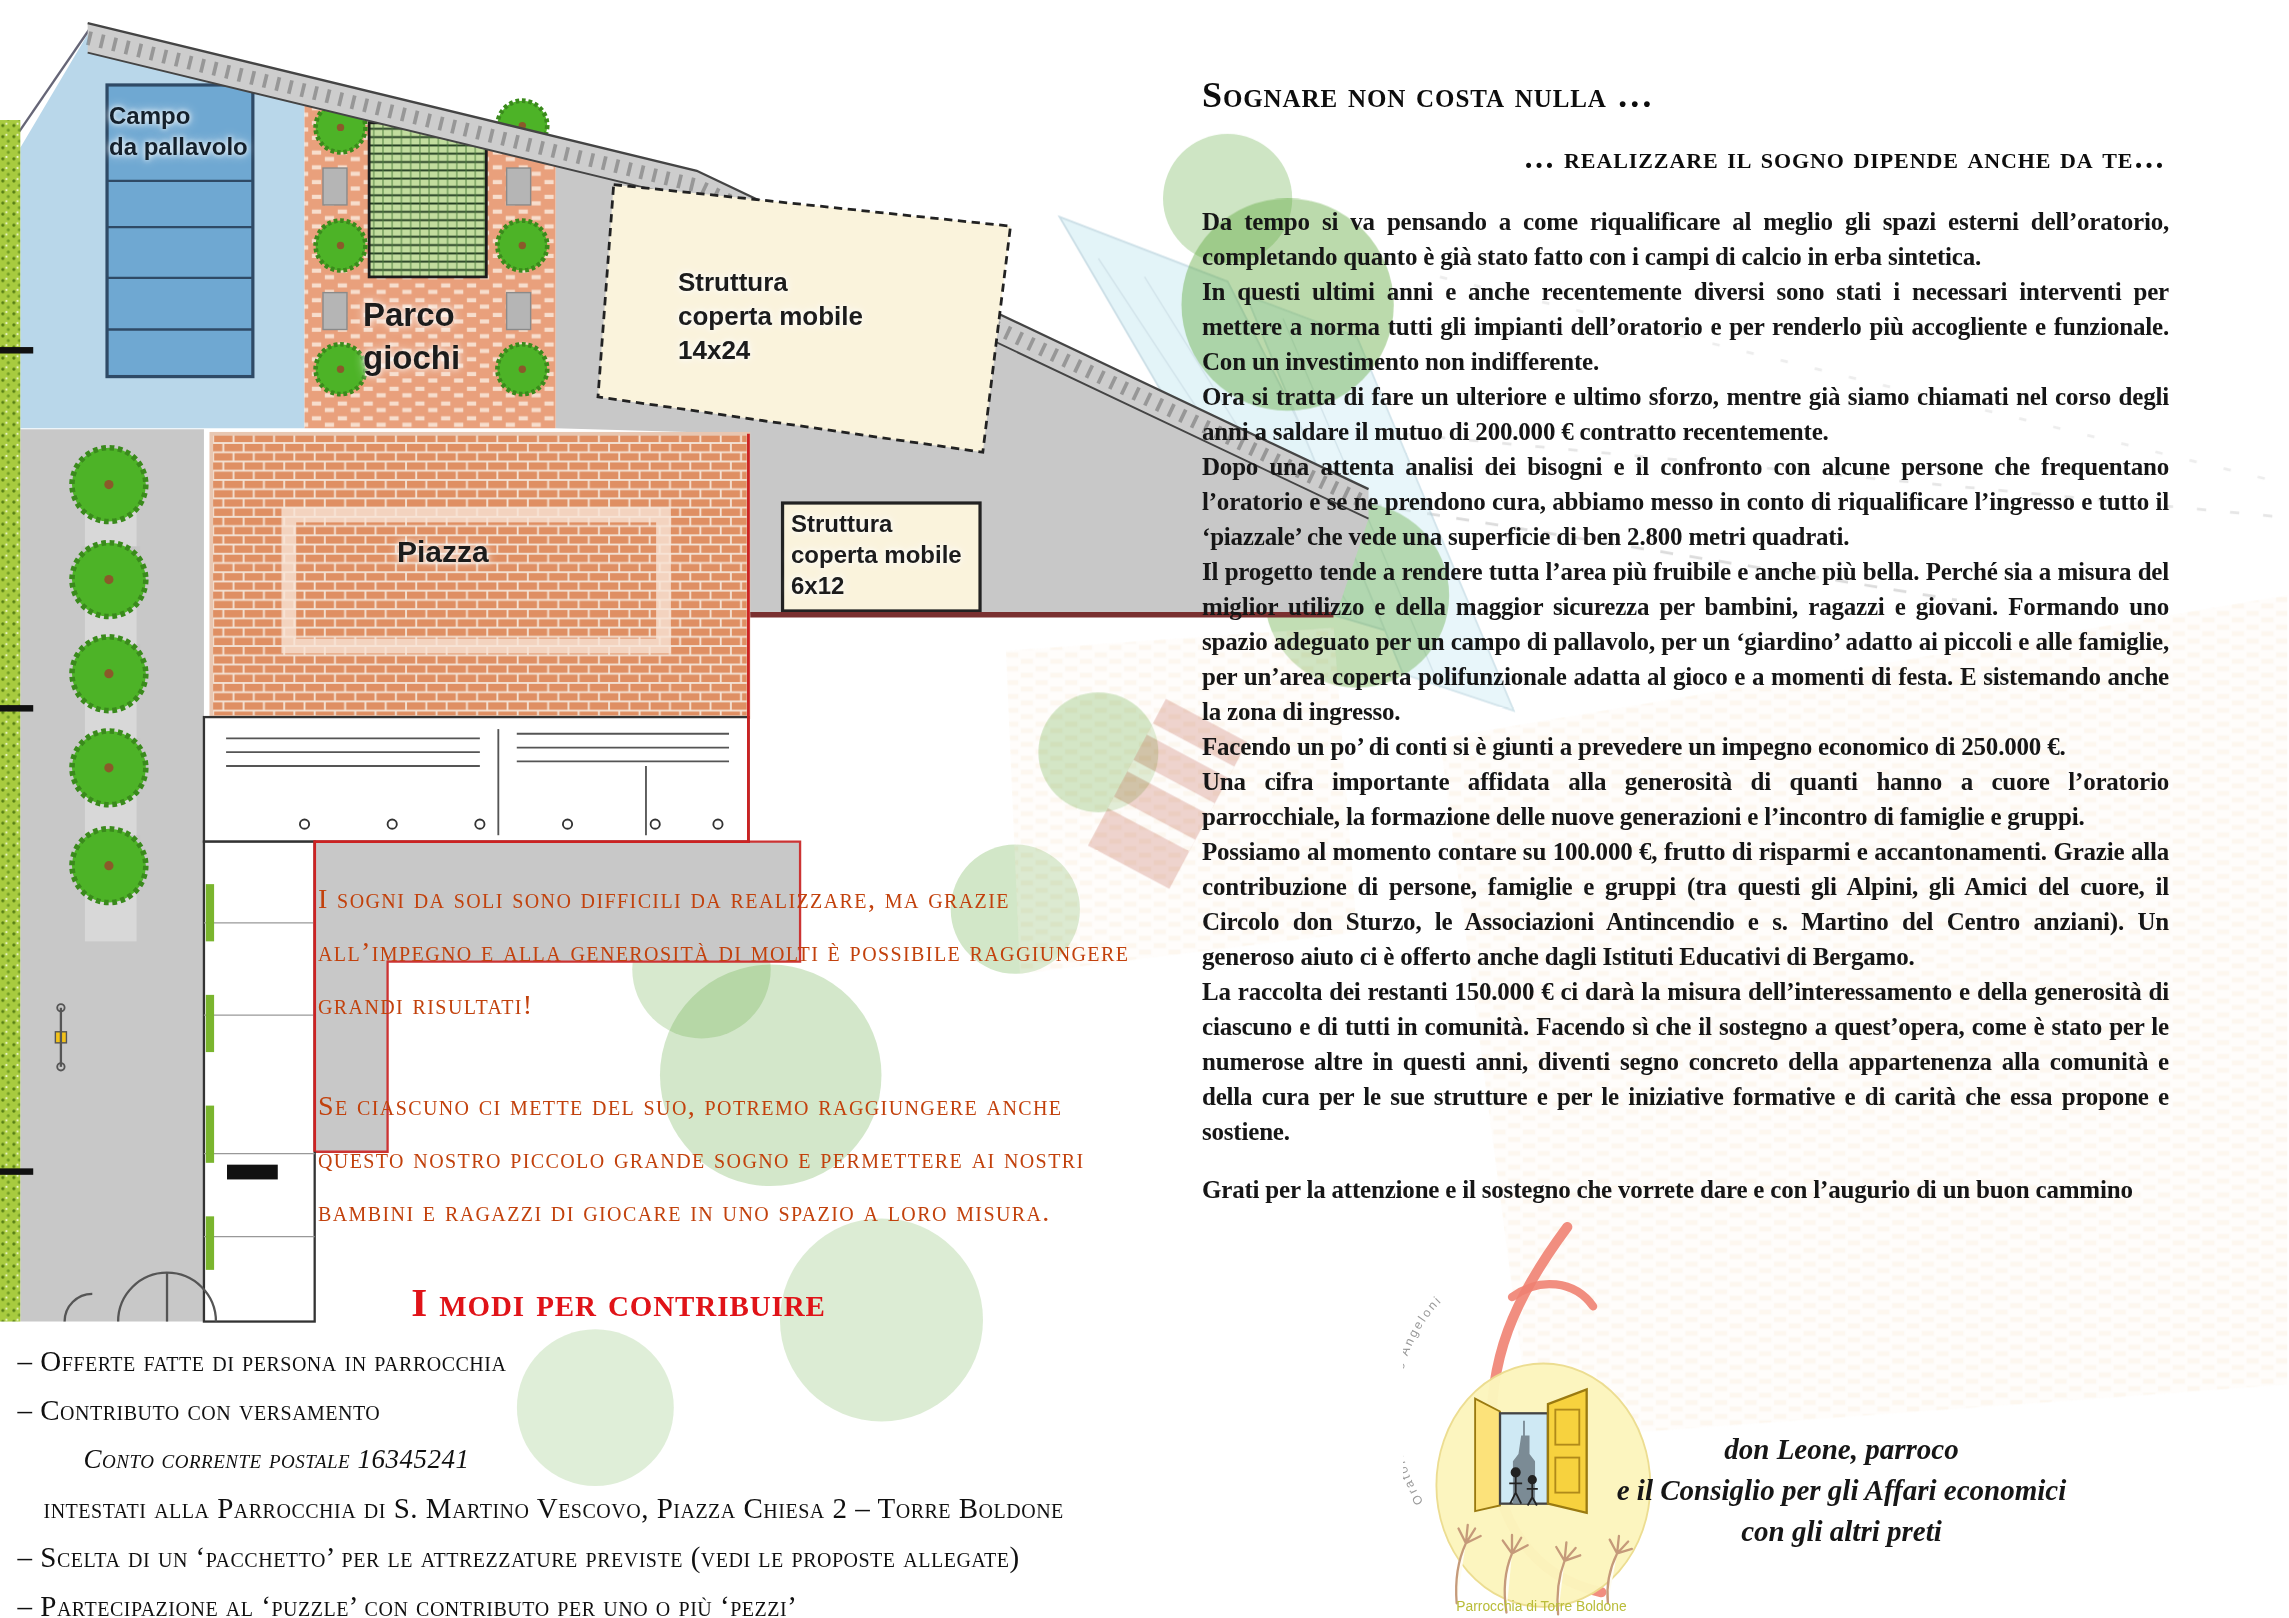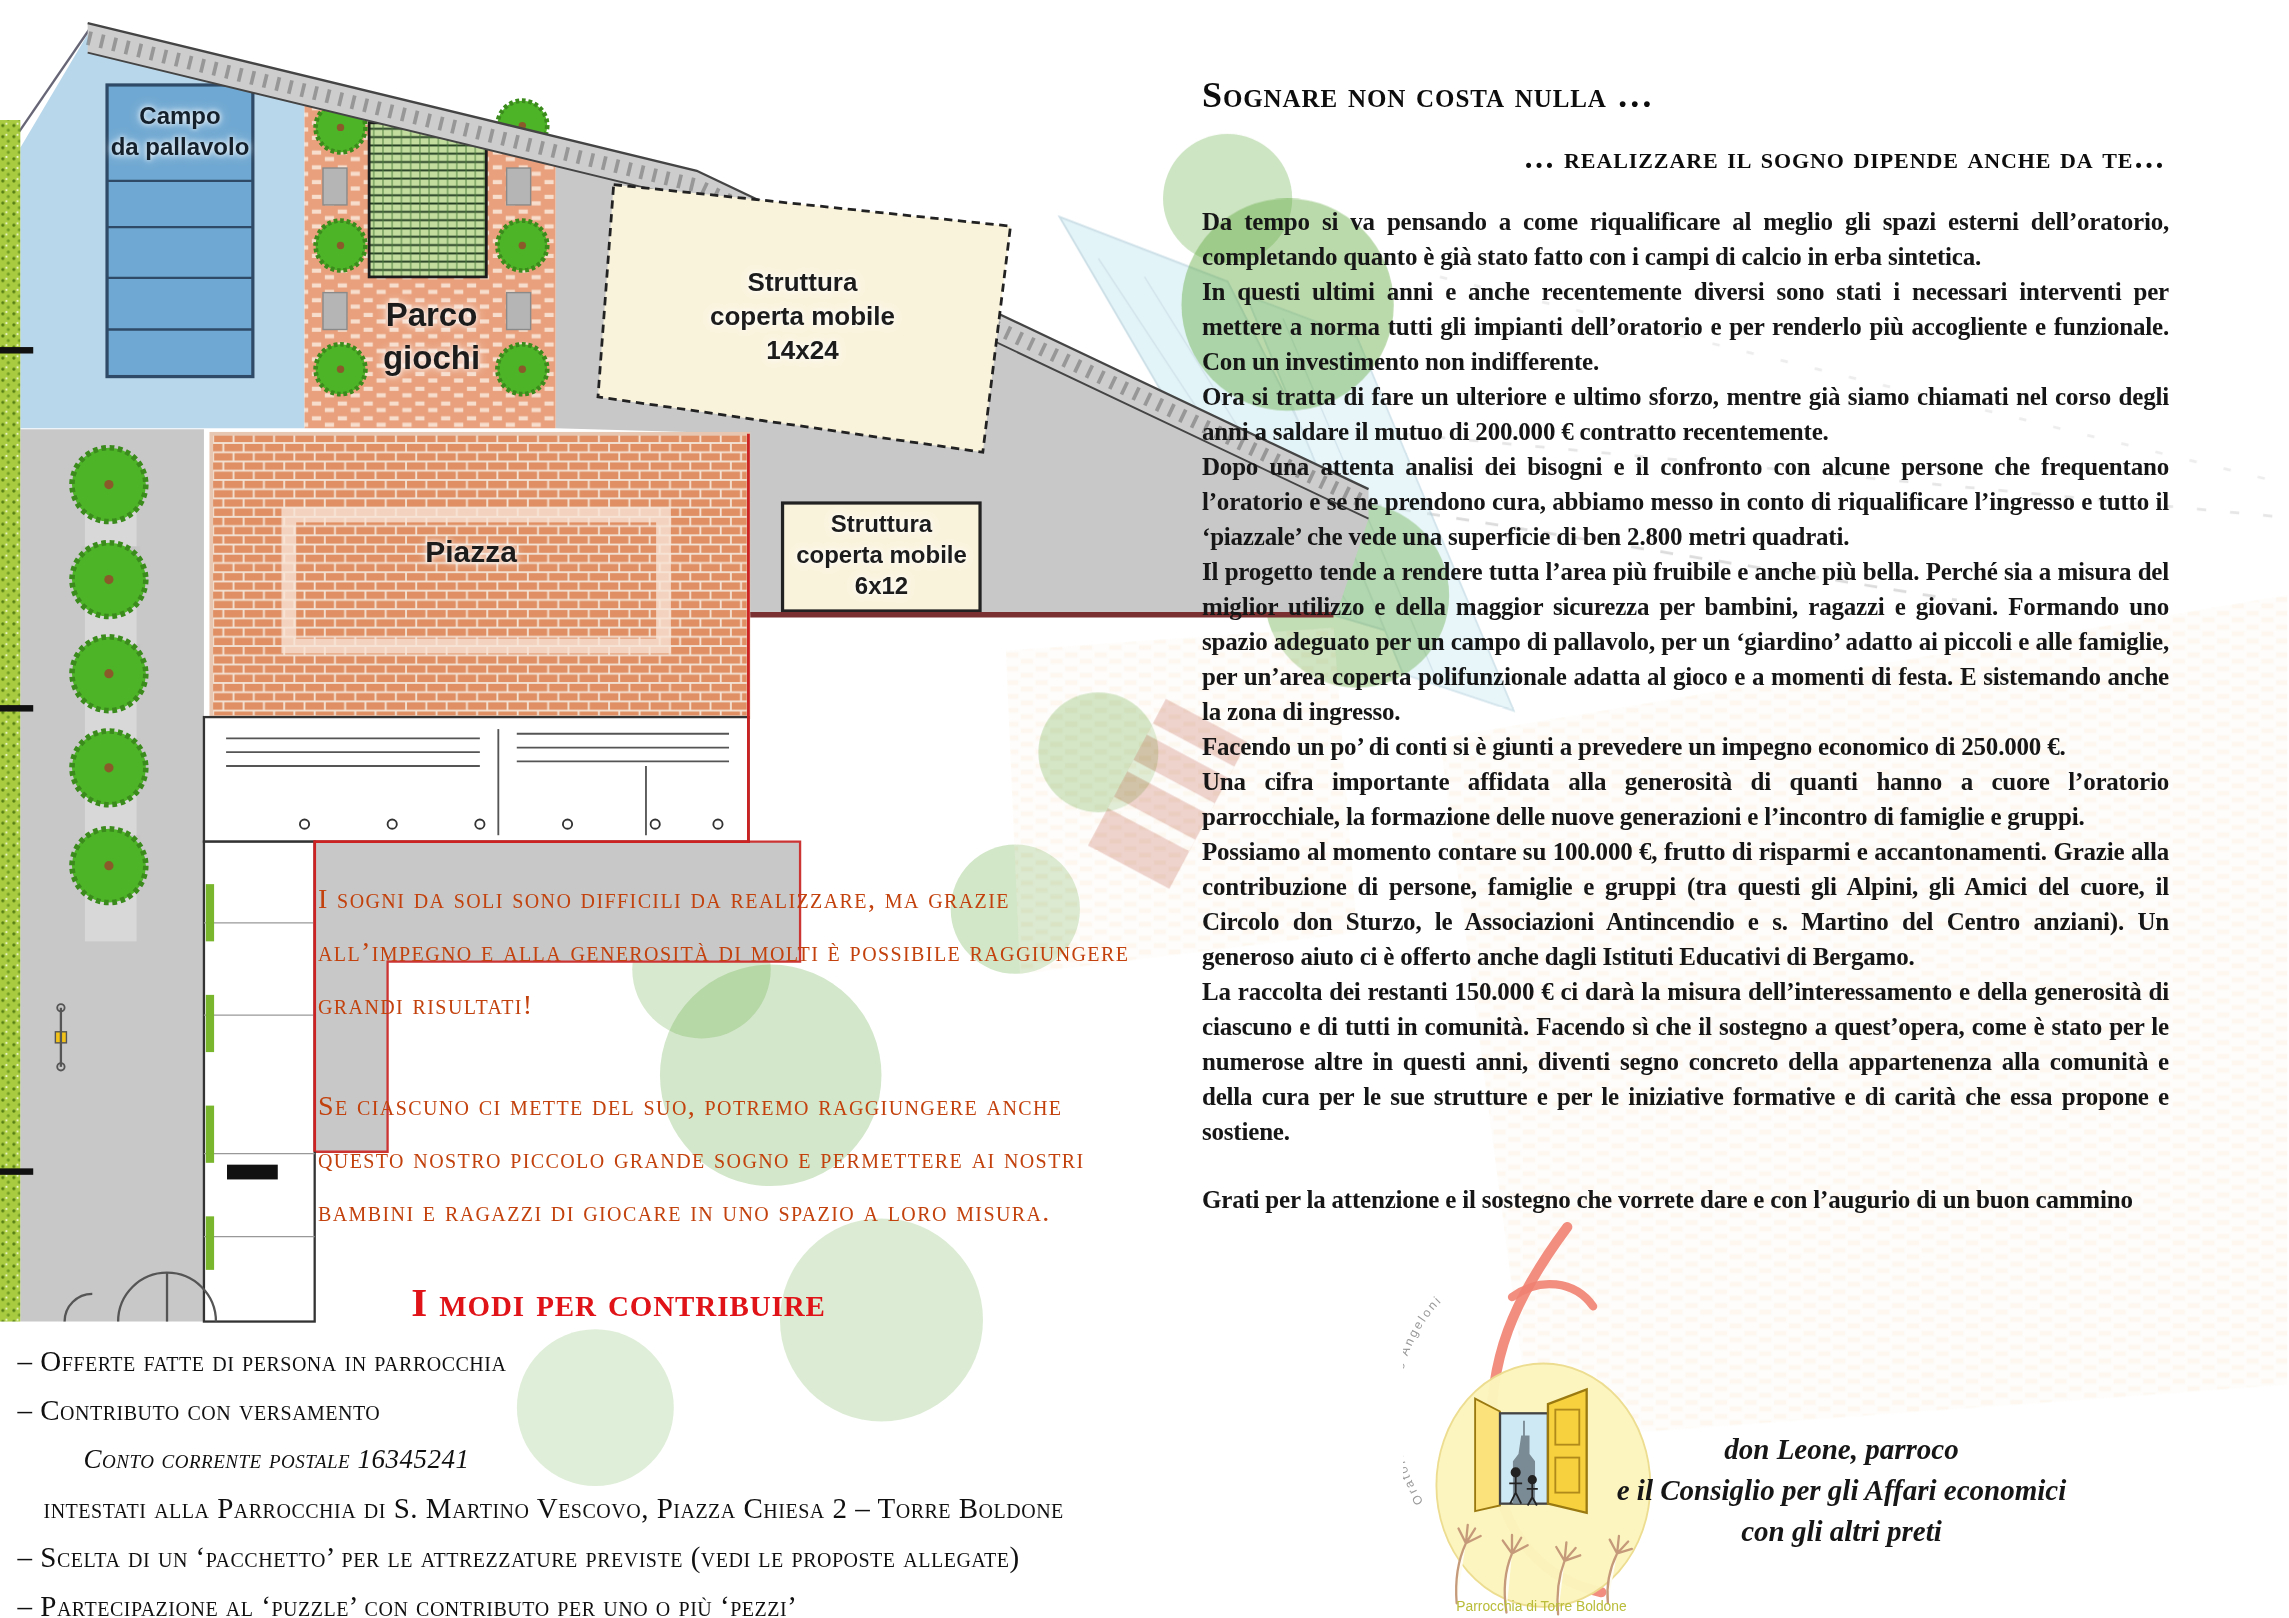--- a/index.html
+++ b/index.html
@@ -9,21 +9,21 @@
   }
   .pre { white-space:pre-line; }
 
   
   #bg-decor { position:absolute; left:0; top:0; z-index:0; }
 
   
   #plan-wrap { position:absolute; left:0; top:0; width:1375px; height:1329px; z-index:1; }
   .plan-label {
     position:absolute; font-family:"Liberation Sans", sans-serif; font-weight:bold;
-    color:#1c1c1c; text-align:center; line-height:1.3; z-index:3;
+    color:#1c1c1c; line-height:1.3; z-index:3;
     text-shadow:0 0 5.5px rgba(255,255,255,.95), 0 0 11px rgba(255,255,255,.9);
   }
 
   
   .dream-block {
     position:absolute; left:318px; top:872px; width:812px; z-index:2;
     font-variant:small-caps; font-size:28px; line-height:53px; letter-spacing:1.4px;
     color:#c2410c;
   }
   .dream-block p { margin:0; }
@@ -44,21 +44,21 @@
   .right-col { position:absolute; left:1202px; top:74px; width:967px; z-index:2; }
   .rc-title {
     font-variant:small-caps; font-weight:bold; font-size:36px; letter-spacing:0.9px; color:#0d0d0d;
   }
   .rc-subtitle {
     margin-top:24px; font-variant:small-caps; font-weight:bold; font-size:31px;
     letter-spacing:0.9px; text-align:right; padding-right:3.7px; color:#0d0d0d;
   }
   .body-text { margin-top:28px; font-weight:bold; font-size:25px; line-height:35px; }
   .body-text p { margin:0; text-align:justify; letter-spacing:-0.2px; }
-  .body-text p.gap-top { margin-top:33px; }
+  .body-text p.gap-top { margin-top:23px; }
 
   .signature {
     position:absolute; left:1523px; top:1429px; width:637px; z-index:2;
     font-style:italic; font-weight:bold; font-size:29px; line-height:41px; text-align:center;
   }
 
   
   #logo { position:absolute; left:1403px; top:1216px; z-index:1; }
 </style>
 </head>

